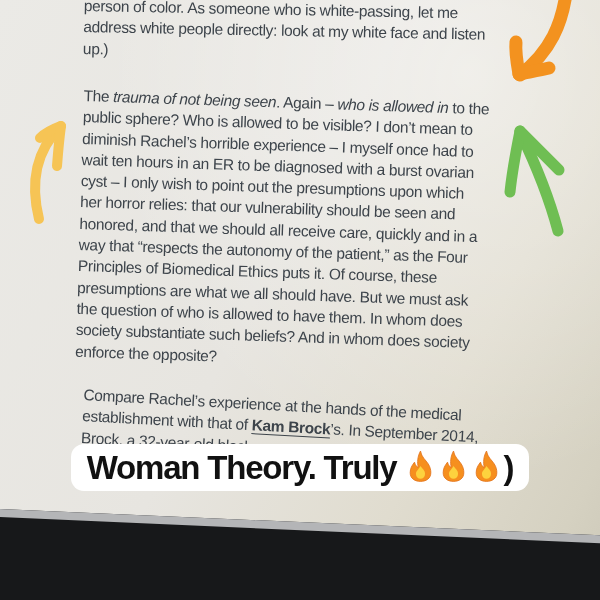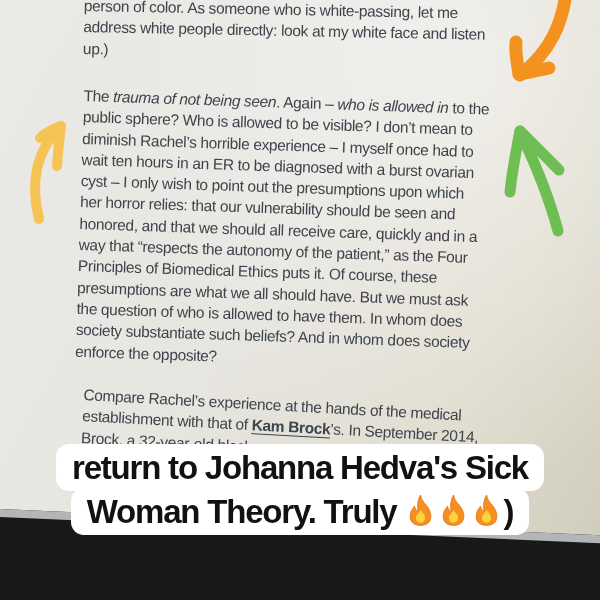--- a/index.html
+++ b/index.html
@@ -99,21 +99,20 @@
     <g>
       <path stroke-width="11" d="M558,231 C549,197 535,163 520,132" stroke="#6fbe53"></path>
       <path stroke-width="11" d="M520,131 C516,151 512,173 510,192" stroke="#6fbe53"></path>
       <path stroke-width="11" d="M520,131 C533,144 547,158 559,170" stroke="#6fbe53"></path>
     </g>
   </svg>
 
   <div class="desk"></div>
 
   <div class="caption">
-      <div class="cap-line"><span class="cap-chip">return to Johanna Hedva's Sick</span></div>
       <div class="cap-line"><span class="cap-chip"><span>Woman Theory. Truly </span><svg class="flame" viewBox="0 0 24 31">
       <path fill="#f68f1e" stroke="#e2711a" stroke-width="0.8" d="M12,1 C13,7 17,9.5 19.5,13.5 C21.6,16.8 22,19.5 22,22 C22,27.6 17.5,30.4 12,30.4 C6.5,30.4 2,27.6 2,22 C2,18 3.6,15 6.2,11.8 C7,15 8.2,16.2 9.8,16.8 C8.6,12 9.2,6 12,1 Z"></path>
       <path fill="#fdd23e" d="M12,15.5 C13.6,18.2 16.4,19.4 16.4,23 C16.4,26.2 14.4,27.9 12,27.9 C9.6,27.9 7.6,26.2 7.6,23 C7.6,20.2 10.2,19 12,15.5 Z"></path>
     </svg><svg class="flame" viewBox="0 0 24 31">
       <path fill="#f68f1e" stroke="#e2711a" stroke-width="0.8" d="M12,1 C13,7 17,9.5 19.5,13.5 C21.6,16.8 22,19.5 22,22 C22,27.6 17.5,30.4 12,30.4 C6.5,30.4 2,27.6 2,22 C2,18 3.6,15 6.2,11.8 C7,15 8.2,16.2 9.8,16.8 C8.6,12 9.2,6 12,1 Z"></path>
       <path fill="#fdd23e" d="M12,15.5 C13.6,18.2 16.4,19.4 16.4,23 C16.4,26.2 14.4,27.9 12,27.9 C9.6,27.9 7.6,26.2 7.6,23 C7.6,20.2 10.2,19 12,15.5 Z"></path>
     </svg><svg class="flame" viewBox="0 0 24 31">
       <path fill="#f68f1e" stroke="#e2711a" stroke-width="0.8" d="M12,1 C13,7 17,9.5 19.5,13.5 C21.6,16.8 22,19.5 22,22 C22,27.6 17.5,30.4 12,30.4 C6.5,30.4 2,27.6 2,22 C2,18 3.6,15 6.2,11.8 C7,15 8.2,16.2 9.8,16.8 C8.6,12 9.2,6 12,1 Z"></path>
       <path fill="#fdd23e" d="M12,15.5 C13.6,18.2 16.4,19.4 16.4,23 C16.4,26.2 14.4,27.9 12,27.9 C9.6,27.9 7.6,26.2 7.6,23 C7.6,20.2 10.2,19 12,15.5 Z"></path>
     </svg><span>)</span></span></div>

